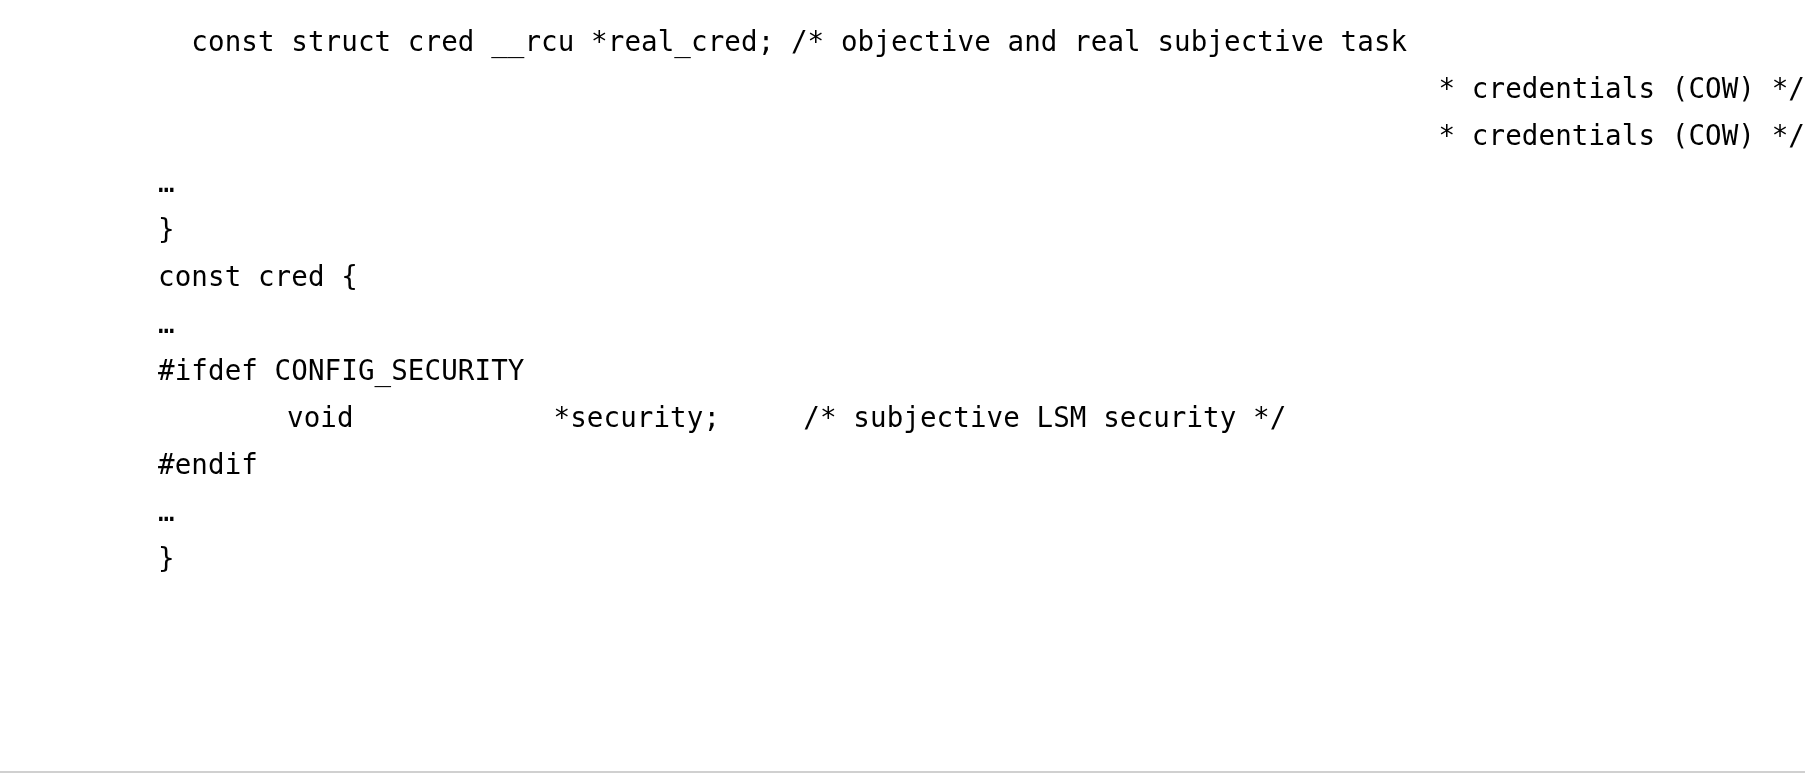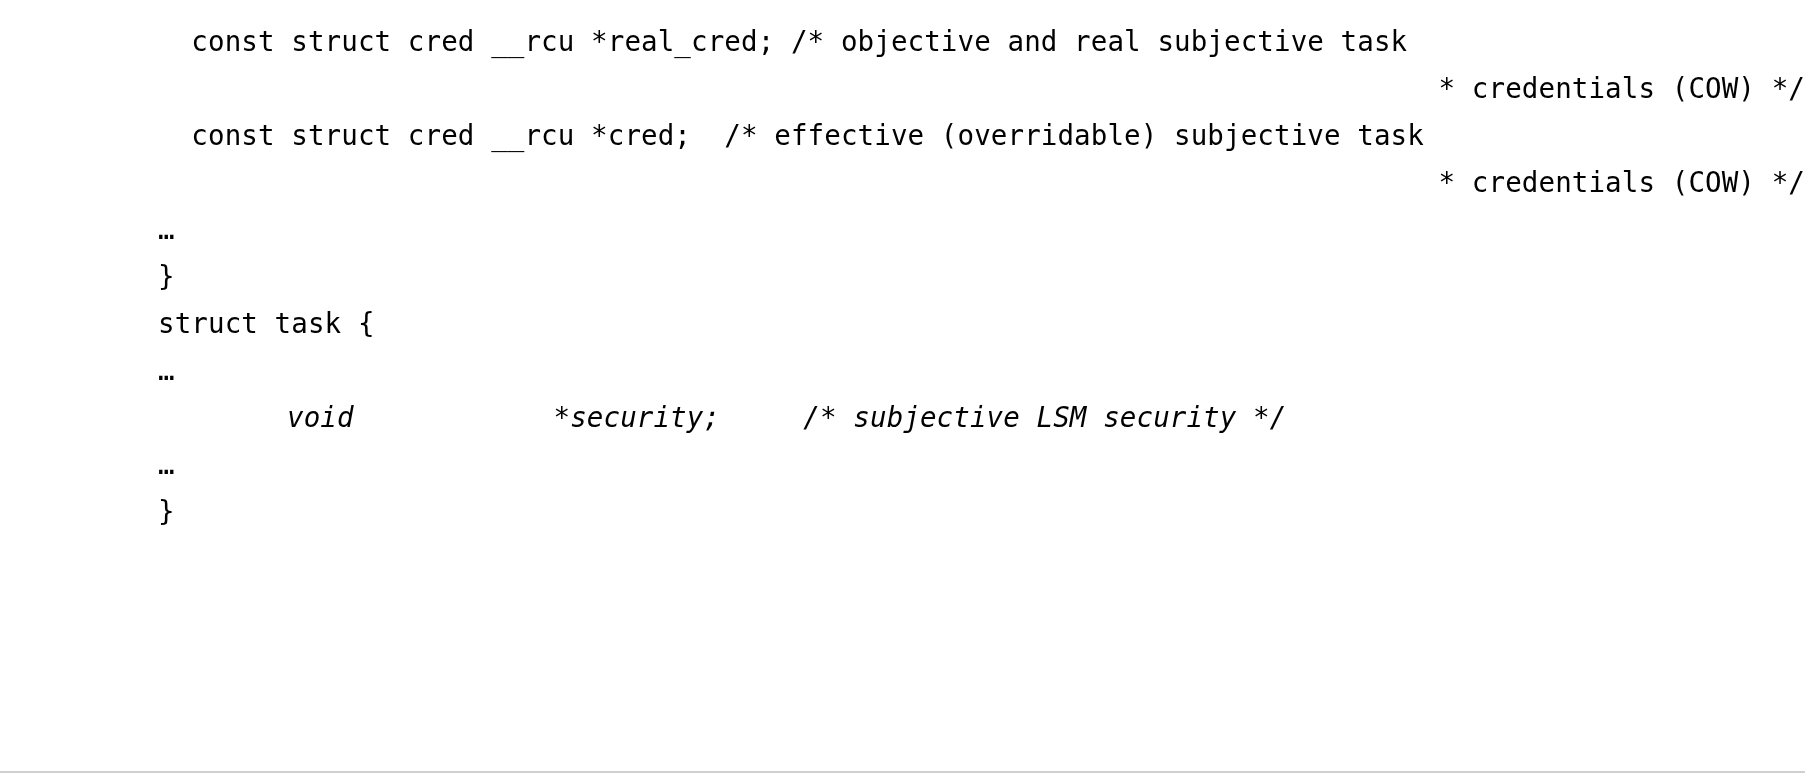--- a/index.html
+++ b/index.html
@@ -47,21 +47,20 @@
   }
 
   
   .code-line.cont {
     padding-left: 793px;
     text-align: right;
   }
 
   .code-line.indent2 {
     padding-left: 287px;
-    font-style: italic;
   }
 
   .code-line.ellipsis {
     font-size: 27.5px;
   }
 
   #bottom-rule {
     position: absolute;
     left: 0;
     bottom: 4px;
@@ -71,26 +70,27 @@
   }
 </style>
 </head>
 <body>
 
 <div id="page" style="background: rgb(255, 255, 255);">
 
   <div id="code-block">
       <div class="code-line">  const struct cred __rcu *real_cred; /* objective and real subjective task</div>
       <div class="code-line cont">* credentials (COW) */</div>
-      <div class="code-line">  const struct cred __rcu *cred;  /* effective (overridable) subjective task</div>
       <div class="code-line cont">* credentials (COW) */</div>
       <div class="code-line ellipsis">…</div>
       <div class="code-line">}</div>
-      <div class="code-line">struct task {</div>
+      <div class="code-line">const cred {</div>
       <div class="code-line ellipsis">…</div>
+      <div class="code-line">#ifdef CONFIG_SECURITY</div>
       <div class="code-line indent2">void            *security;     /* subjective LSM security */</div>
+      <div class="code-line">#endif</div>
       <div class="code-line ellipsis">…</div>
       <div class="code-line">}</div>
     </div>
 
   <div id="bottom-rule" style="background: rgb(208, 208, 208);"></div>
 
 </div>
 
 </body></html>

